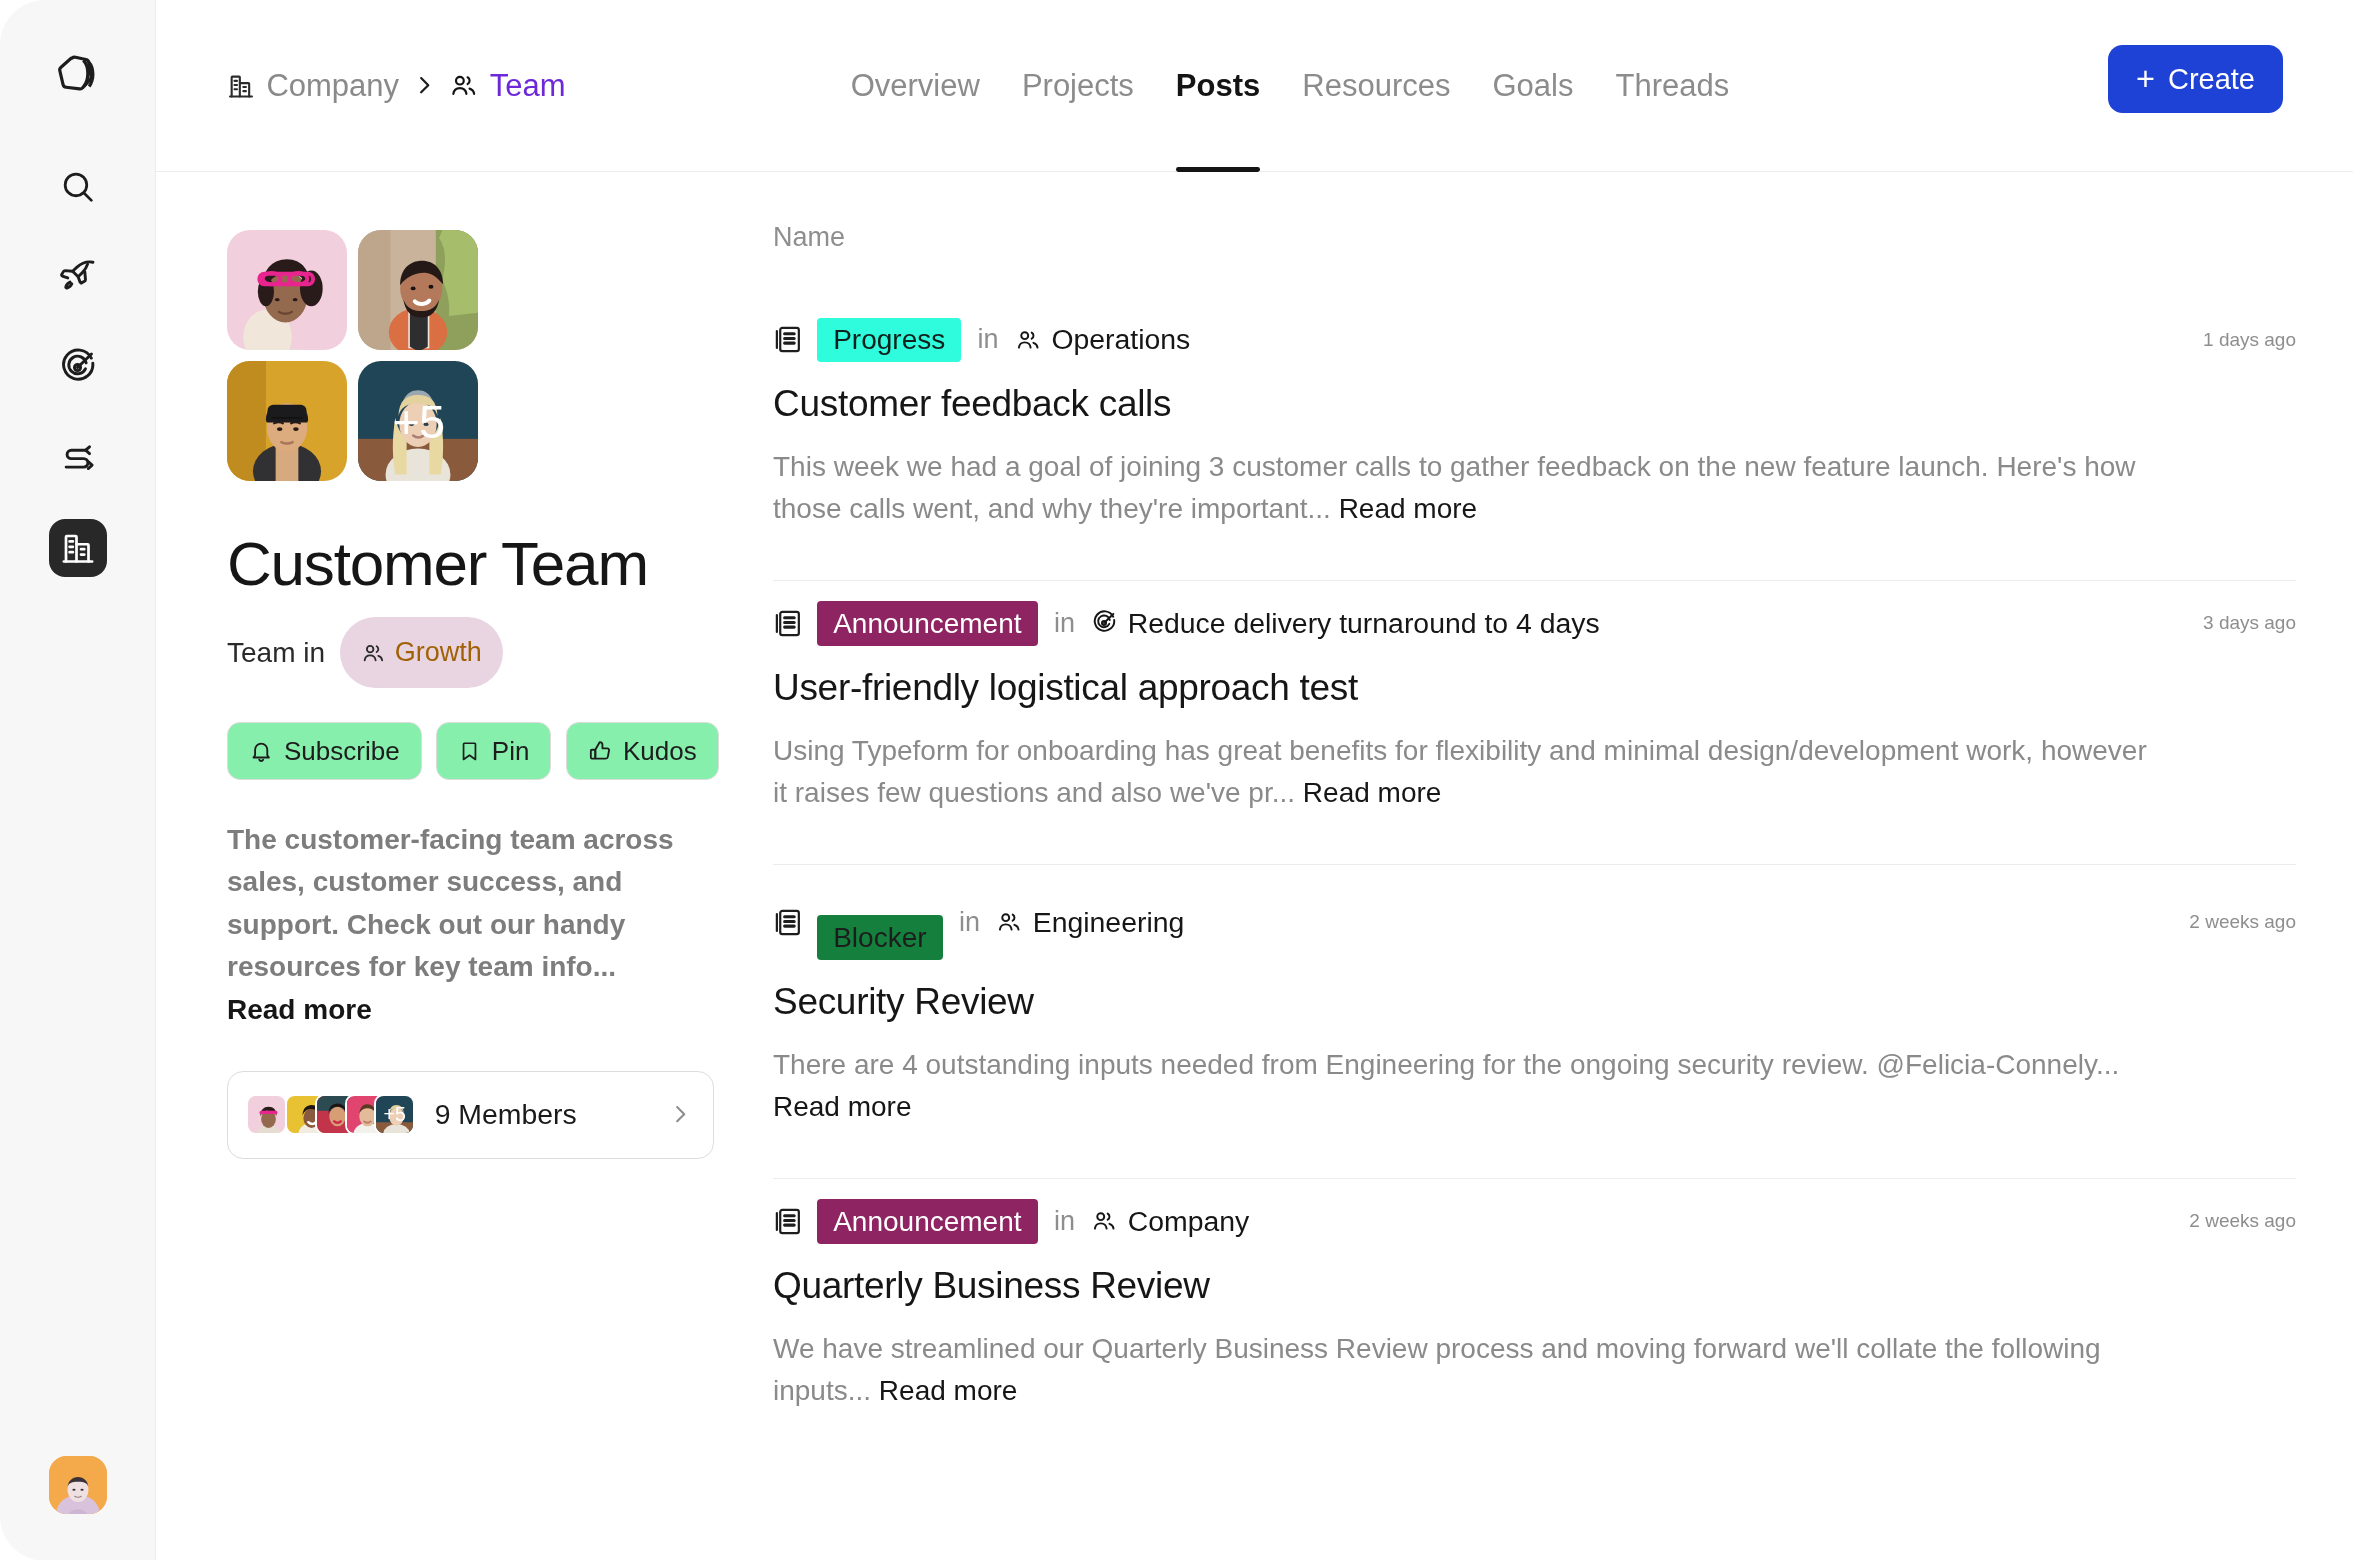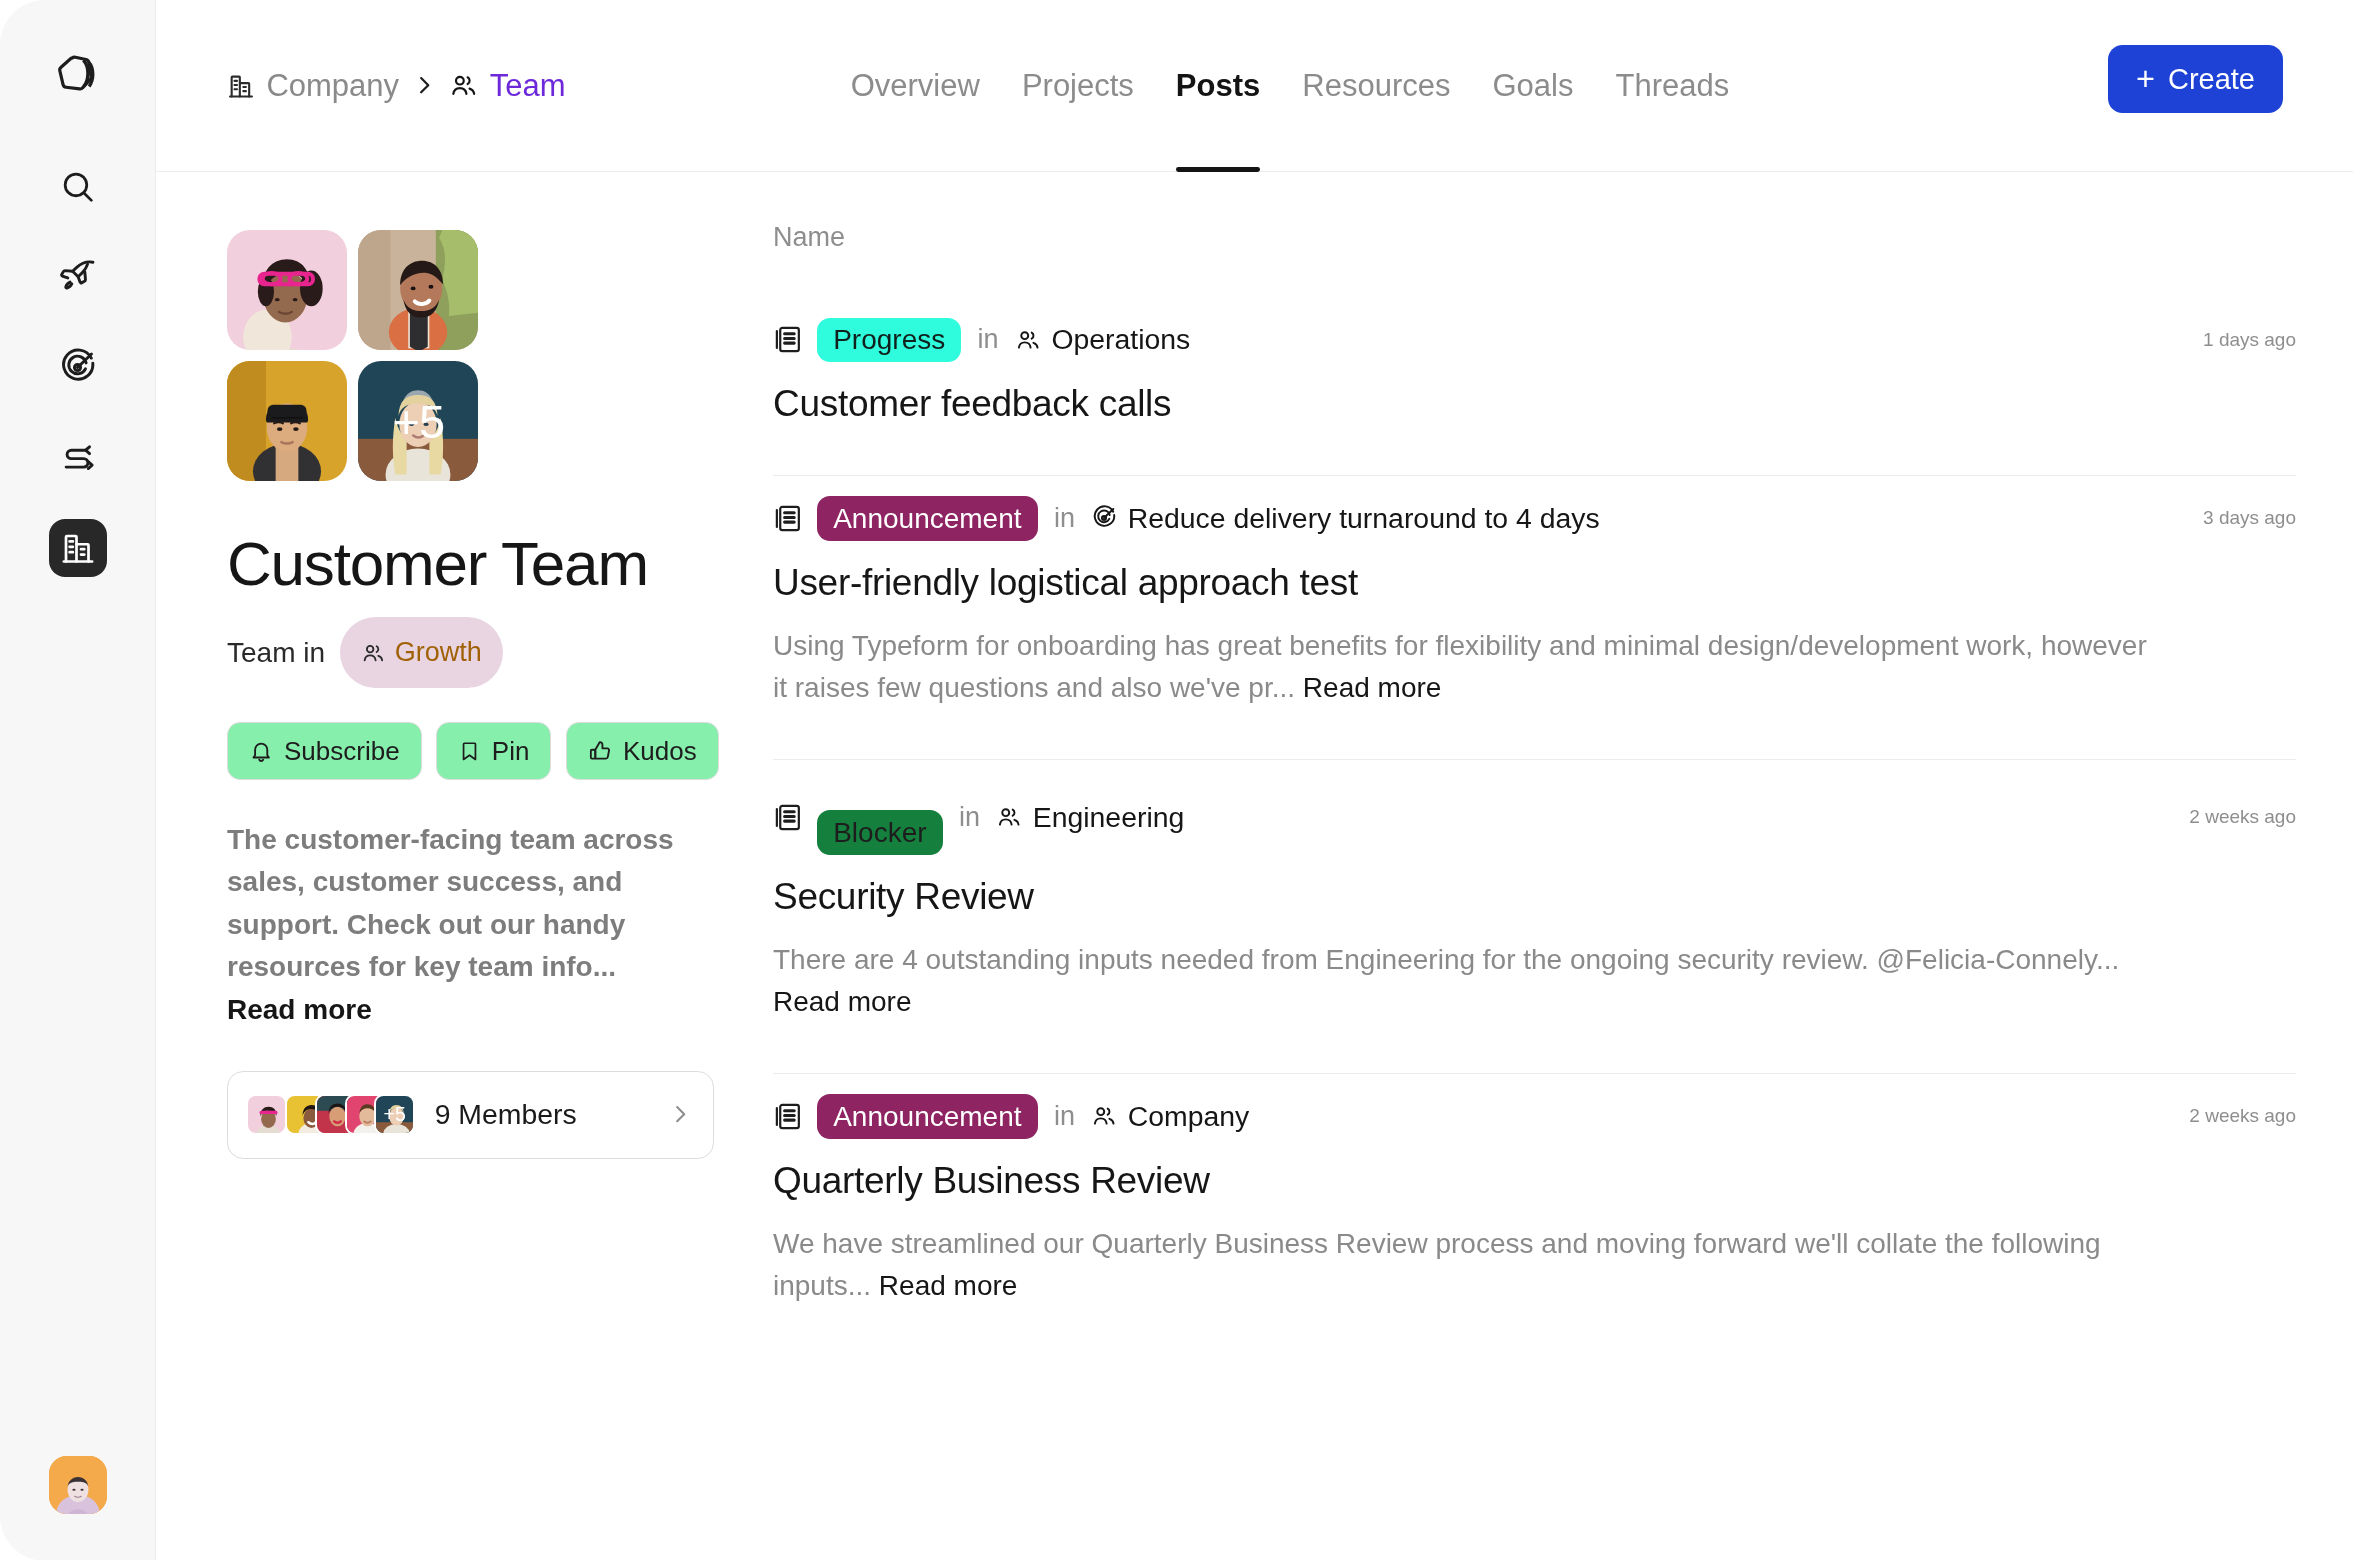--- a/index.html
+++ b/index.html
@@ -276,21 +276,21 @@
     border-bottom: 0.8px solid #ececec;
   }
   .post:last-child { border-bottom: none; }
   .post-meta {
     display: flex;
     align-items: center;
     gap: 13px;
   }
   .post-icon { display: flex; align-items: center; color: #1d1d1d; }
   .badge {
-    border-radius: 13px;
+    border-radius: 4px;
     padding: 5.7px 16.2px;
     font-size: 28px;
     line-height: 1.2;
     display: inline-flex;
     align-items: center;
   }
   .meta-in { font-size: 27px; color: #8e8e8e; margin: 0 3.2px; }
   .meta-ctx {
     display: inline-flex;
     align-items: center;
@@ -683,20 +683,24 @@
                   <path d="M3.6 19c.4-3 2.6-4.8 5.4-4.8S14 16 14.4 19"></path>
                   <path d="M15.4 5.2a3.2 3.2 0 0 1 0 5.6"></path>
                   <path d="M17 14.6c2.1.6 3.5 2.2 3.8 4.4"></path>
                 </svg>
               </span>
               <span>Operations</span>
             </span>
             <span class="post-time">1 days ago</span>
           </div>
           <div class="post-title">Customer feedback calls</div>
+          <div class="post-body">
+            <span>This week we had a goal of joining 3 customer calls to gather feedback on the new feature launch. Here's how those calls went, and why they're important...</span>
+            <span class="rm">Read more</span>
+          </div>
         </div>
 
         <div class="post">
           <div class="post-meta">
             <span class="post-icon">
               <svg width="31" height="31" viewBox="0 0 24 24" fill="none" stroke="#1d1d1d" stroke-width="1.7" stroke-linecap="round" stroke-linejoin="round">
                 <rect x="5.6" y="3" width="14.4" height="18" rx="1.6"></rect>
                 <path d="M3 5.4V18.6"></path>
                 <path d="M9 7.6h7.4M9 11.2h7.4M9 14.8h7.4" stroke-width="2.4"></path>
               </svg>

